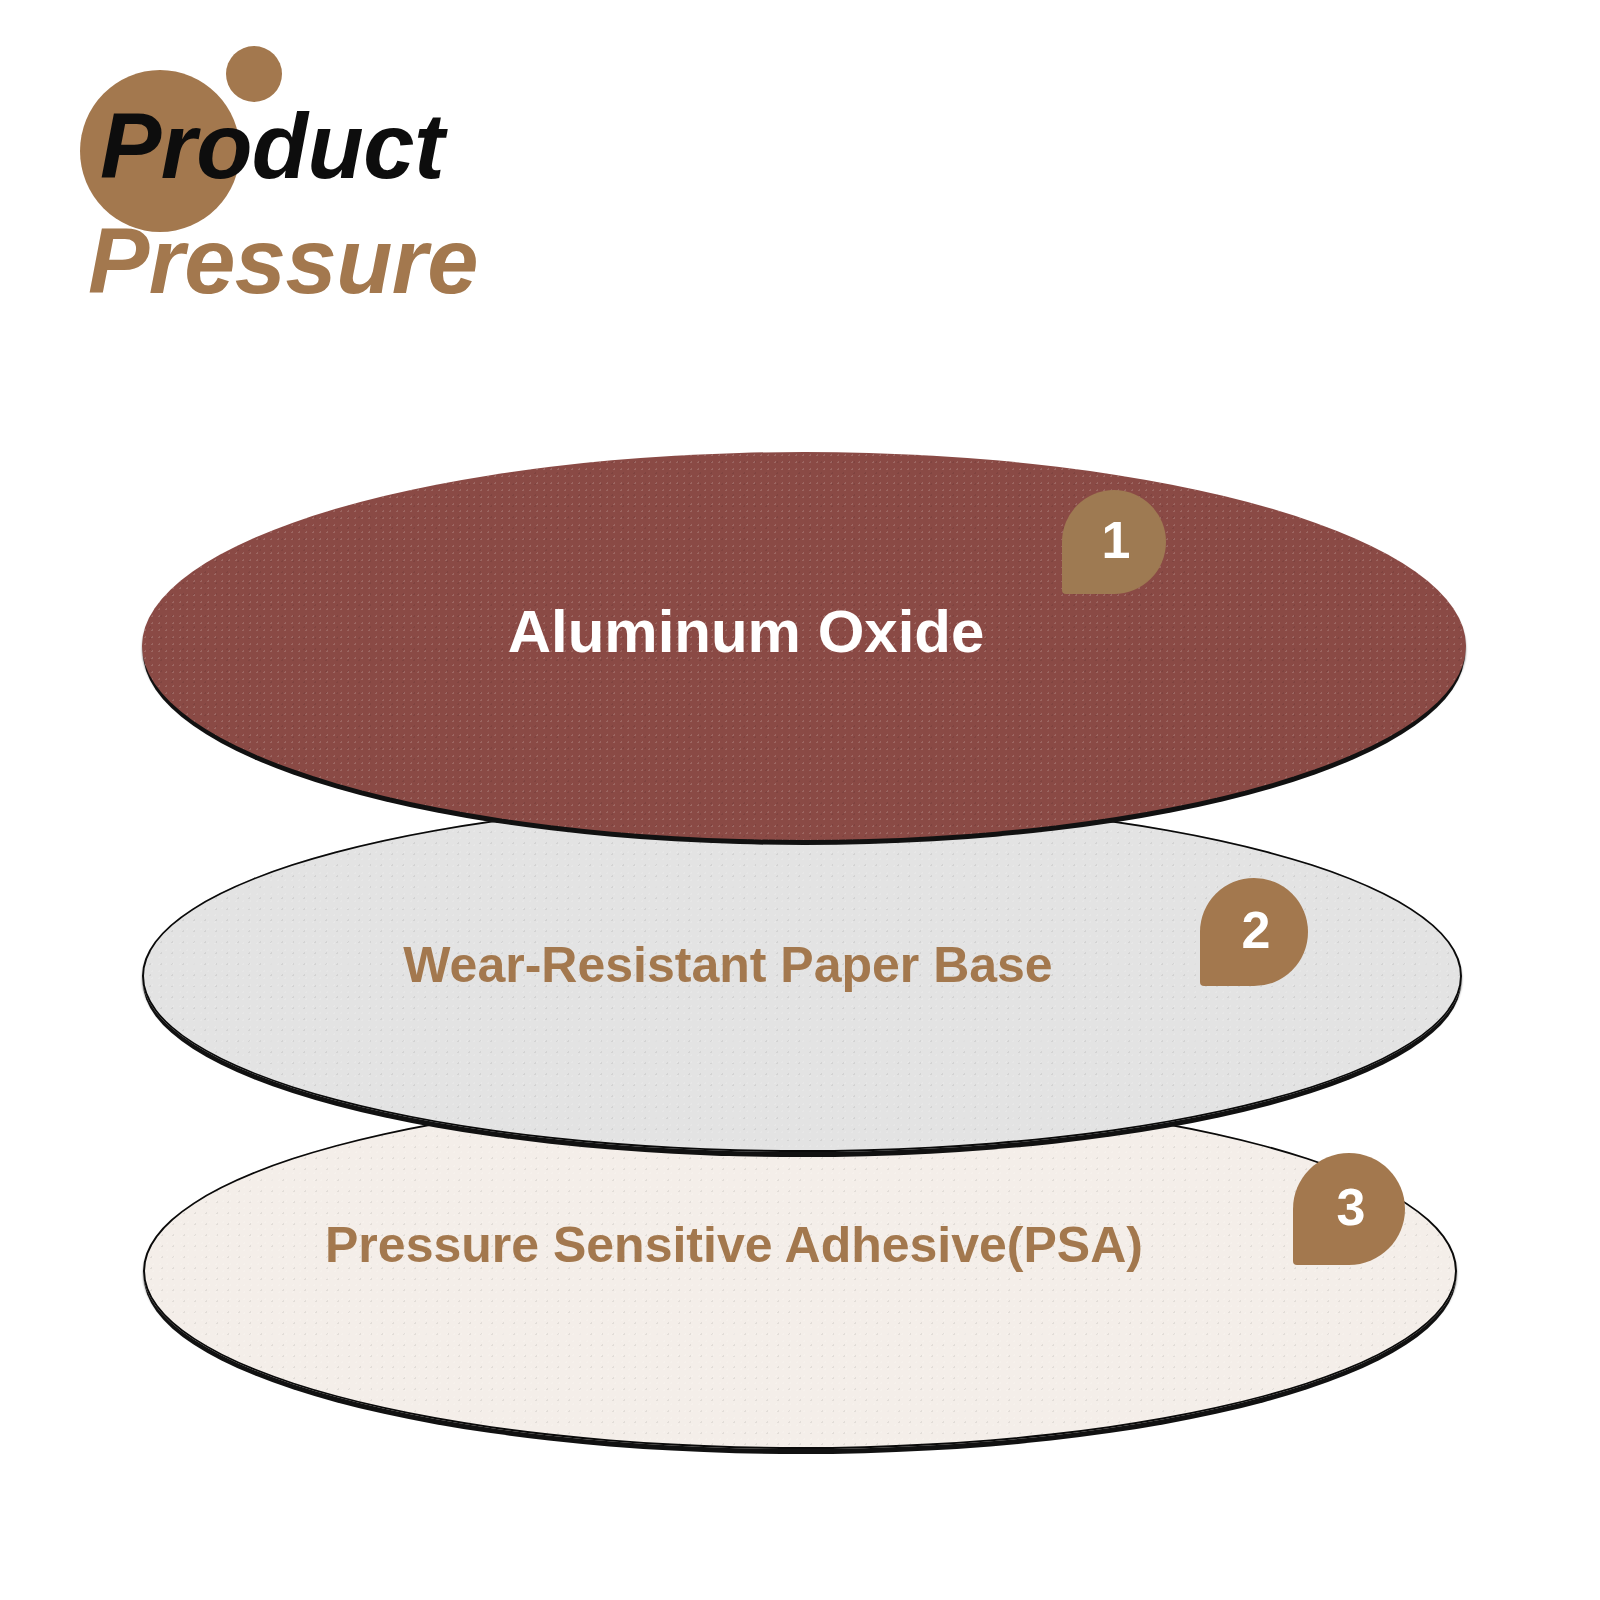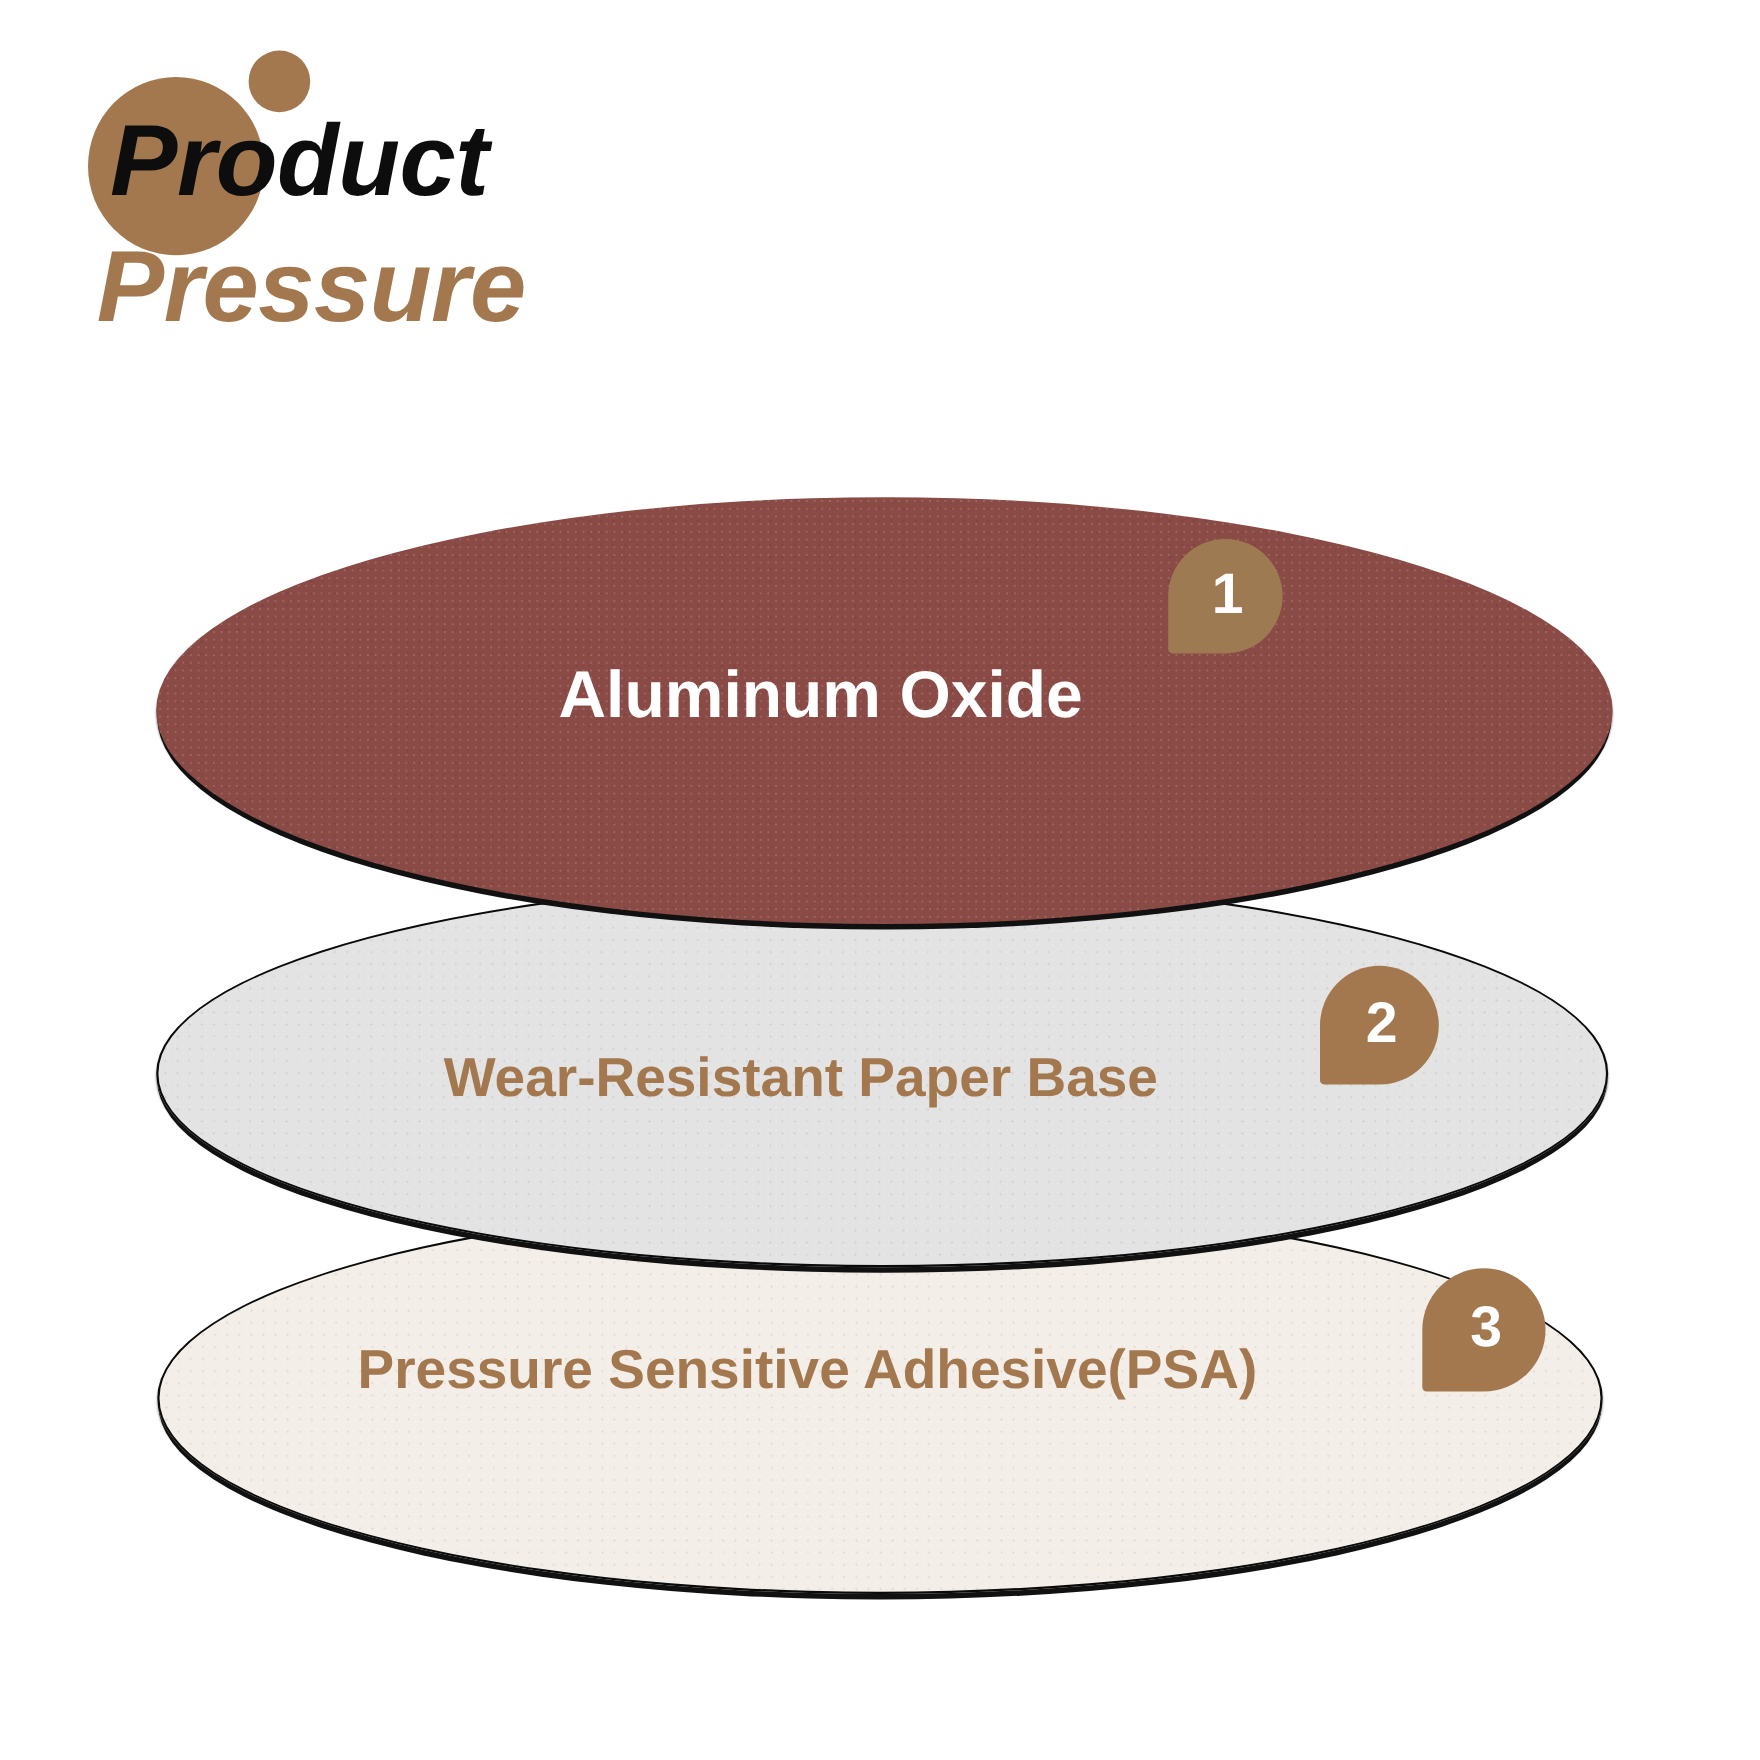--- a/index.html
+++ b/index.html
@@ -127,21 +127,21 @@
     white-space: nowrap;
     z-index: 5;
   }
   #layer-1 .layer-label {
     top: 145px;
     left: -58px;
     color: #ffffff;
     font-size: 60px;
   }
   #layer-2 .layer-label {
-    top: 150px;
+    top: 136px;
     left: -74px;
     color: #a3784e;
     font-size: 50px;
   }
   #layer-3 .layer-label {
     top: 123px;
     left: -66px;
     color: #a3784e;
     font-size: 50px;
   }

